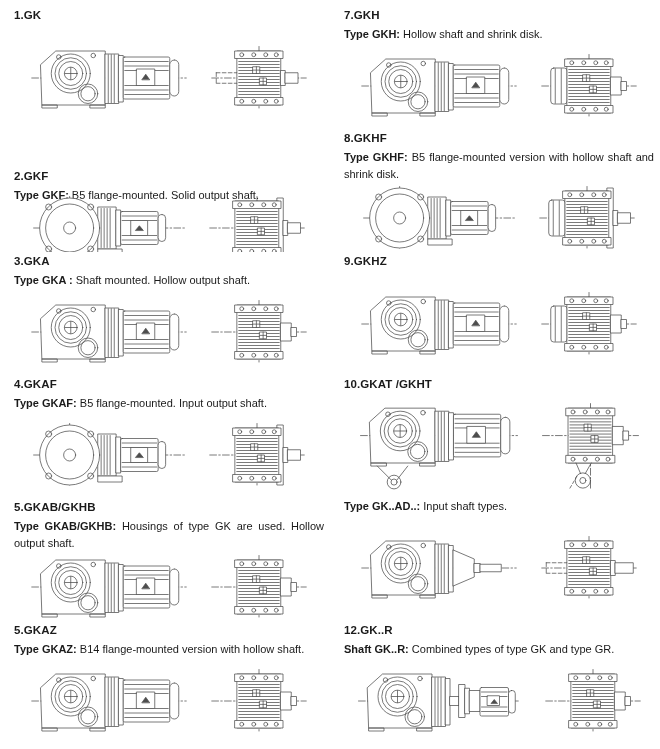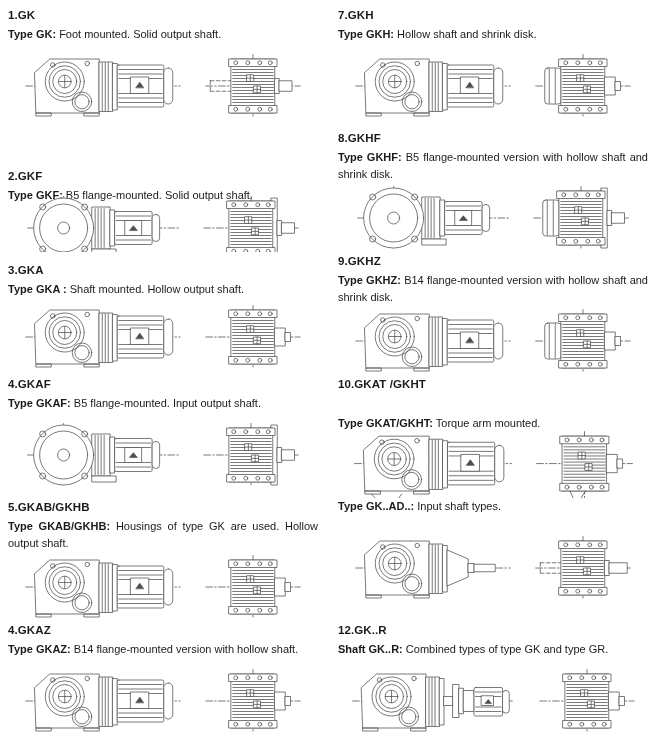--- a/index.html
+++ b/index.html
@@ -1,20 +1,20 @@
 <!DOCTYPE html>
 <html><head>
 <meta charset="utf-8">
 <style>
   html,body{margin:0;padding:0}
   body{
     width:660px;height:749px;background:#ffffff;overflow:hidden;
     font-family:"Liberation Sans",sans-serif;color:#1a1a1a;
   }
-  .page{box-sizing:border-box;width:572px;height:749px;padding:6px 8px 0 8px}
+  .page{box-sizing:border-box;width:572px;height:749px;padding:6px 8px 0 14px}
   .grid{
     display:grid;
     grid-template-columns:310px 310px;
     grid-template-rows:repeat(6,123px);
     column-gap:20px;
   }
   .item{display:flex;flex-direction:column;overflow:hidden}
   .heading{font-size:11.5px;font-weight:700;margin:3px 0 5px 0;letter-spacing:.1px}
   .desc{font-size:11px;line-height:16.5px;margin:0;text-align:justify;letter-spacing:0}
   .desc .tl{font-weight:700}
@@ -25,21 +25,20 @@
   .drawing{display:flex;align-items:center;justify-content:center}
   svg{display:block}
 </style>
 </head>
 <body>
 
 <div class="page">
   <div class="grid" id="grid">
   <section class="item" style="grid-area: 1 / 1;">
     <h3 class="heading">1.GK</h3>
-    <p class="desc"><b class="tl">Type GK:</b> <span class="dt">Foot mounted. Solid output shaft.</span></p>
     <div class="drawings">
       <span class="drawing left">
             <svg viewBox="0 0 210 88" width="158" height="66" xmlns="http://www.w3.org/2000/svg">
               <g fill="none" stroke="#4d4d4d" stroke-width="1" stroke-linecap="round" stroke-linejoin="round">
                 <line x1="2" y1="44" x2="208" y2="44" stroke-dasharray="9 3 2 3"></line>
                 <polygon points="14,26 34,8 100,8 100,80 16,80" fill="#fff"></polygon>
                 <circle cx="38" cy="16" r="3"></circle>
                 <circle cx="84" cy="14" r="3"></circle>
                 <circle cx="54" cy="38" r="26"></circle>
                 <circle cx="54" cy="38" r="21"></circle>
@@ -184,21 +183,21 @@
                 <line x1="66" y1="48.5" x2="75" y2="48.5"></line>
                 <line x1="70.5" y1="44" x2="70.5" y2="53"></line>
                 <rect x="100" y="34" width="6" height="20" rx="0" fill="#fff"></rect>
                 <rect x="106" y="37" width="17" height="14" rx="0" fill="#fff"></rect>
               </g>
             </svg>
           </span>
     </div>
   </section>
 
-  <section class="item" style="grid-area: 3 / 1; margin-top: 9px;">
+  <section class="item" style="grid-area: 3 / 1;">
     <h3 class="heading">3.GKA</h3>
     <p class="desc"><b class="tl">Type GKA :</b> <span class="dt">Shaft mounted. Hollow output shaft.</span></p>
     <div class="drawings">
       <span class="drawing left">
             <svg viewBox="0 0 210 88" width="158" height="66" xmlns="http://www.w3.org/2000/svg">
               <g fill="none" stroke="#4d4d4d" stroke-width="1" stroke-linecap="round" stroke-linejoin="round">
                 <line x1="2" y1="44" x2="208" y2="44" stroke-dasharray="9 3 2 3"></line>
                 <polygon points="14,26 34,8 100,8 100,80 16,80" fill="#fff"></polygon>
                 <circle cx="38" cy="16" r="3"></circle>
                 <circle cx="84" cy="14" r="3"></circle>
@@ -424,21 +423,21 @@
                 <line x1="70.5" y1="44" x2="70.5" y2="53"></line>
                 <rect x="94" y="32" width="14" height="24" rx="0" fill="#fff"></rect>
                 <rect x="108" y="38" width="7" height="12" rx="0" fill="#fff"></rect>
               </g>
             </svg>
           </span>
     </div>
   </section>
 
   <section class="item" style="grid-area: 6 / 1;">
-    <h3 class="heading">4.GKAZ</h3>
+    <h3 class="heading">5.GKAZ</h3>
     <p class="desc"><b class="tl">Type GKAZ:</b> <span class="dt">B14 flange-mounted version with hollow shaft.</span></p>
     <div class="drawings">
       <span class="drawing left">
             <svg viewBox="0 0 210 88" width="158" height="66" xmlns="http://www.w3.org/2000/svg">
               <g fill="none" stroke="#4d4d4d" stroke-width="1" stroke-linecap="round" stroke-linejoin="round">
                 <line x1="2" y1="44" x2="208" y2="44" stroke-dasharray="9 3 2 3"></line>
                 <polygon points="14,26 34,8 100,8 100,80 16,80" fill="#fff"></polygon>
                 <circle cx="38" cy="16" r="3"></circle>
                 <circle cx="84" cy="14" r="3"></circle>
                 <circle cx="54" cy="38" r="26"></circle>
@@ -670,21 +669,20 @@
                 <rect x="100" y="34" width="6" height="20" rx="0" fill="#fff"></rect>
                 <rect x="106" y="37" width="17" height="14" rx="0" fill="#fff"></rect>
               </g>
             </svg>
           </span>
     </div>
   </section>
 
   <section class="item" style="grid-area: 3 / 2;">
     <h3 class="heading">9.GKHZ</h3>
-    <p class="desc"><b class="tl">Type GKHZ:</b> <span class="dt">B14 flange-mounted version with hollow shaft and shrink disk.</span></p>
     <div class="drawings">
       <span class="drawing left">
             <svg viewBox="0 0 210 88" width="158" height="66" xmlns="http://www.w3.org/2000/svg">
               <g fill="none" stroke="#4d4d4d" stroke-width="1" stroke-linecap="round" stroke-linejoin="round">
                 <line x1="2" y1="44" x2="208" y2="44" stroke-dasharray="9 3 2 3"></line>
                 <polygon points="14,26 34,8 100,8 100,80 16,80" fill="#fff"></polygon>
                 <circle cx="38" cy="16" r="3"></circle>
                 <circle cx="84" cy="14" r="3"></circle>
                 <circle cx="54" cy="38" r="26"></circle>
                 <circle cx="54" cy="38" r="21"></circle>
@@ -752,23 +750,22 @@
                 <line x1="66" y1="48.5" x2="75" y2="48.5"></line>
                 <line x1="70.5" y1="44" x2="70.5" y2="53"></line>
                 <rect x="94" y="32" width="14" height="24" rx="0" fill="#fff"></rect>
                 <rect x="108" y="38" width="7" height="12" rx="0" fill="#fff"></rect>
               </g>
             </svg>
           </span>
     </div>
   </section>
 
-  <section class="item" style="grid-area: 4 / 2; gap: 20px;">
+  <section class="item" style="grid-area: 4 / 2;">
     <h3 class="heading">10.GKAT /GKHT</h3>
-    <p class="desc"><b class="tl">Type GKAT/GKHT:</b> <span class="dt">Torque arm mounted.</span></p>
     <div class="drawings">
       <span class="drawing left">
             <svg viewBox="0 0 210 118" width="160" height="90" xmlns="http://www.w3.org/2000/svg">
               <g fill="none" stroke="#4d4d4d" stroke-width="1" stroke-linecap="round" stroke-linejoin="round">
                 <line x1="2" y1="44" x2="208" y2="44" stroke-dasharray="9 3 2 3"></line>
                 <polygon points="14,26 34,8 100,8 100,80 16,80" fill="#fff"></polygon>
                 <circle cx="38" cy="16" r="3"></circle>
                 <circle cx="84" cy="14" r="3"></circle>
                 <circle cx="54" cy="38" r="26"></circle>
                 <circle cx="54" cy="38" r="21"></circle>

